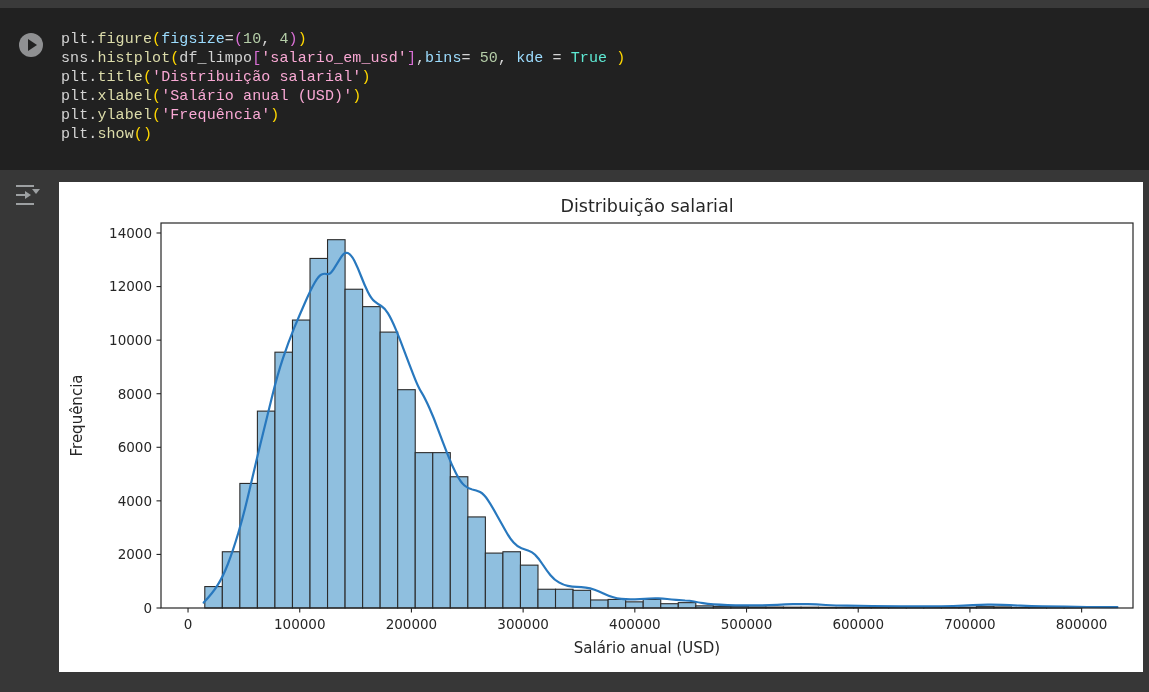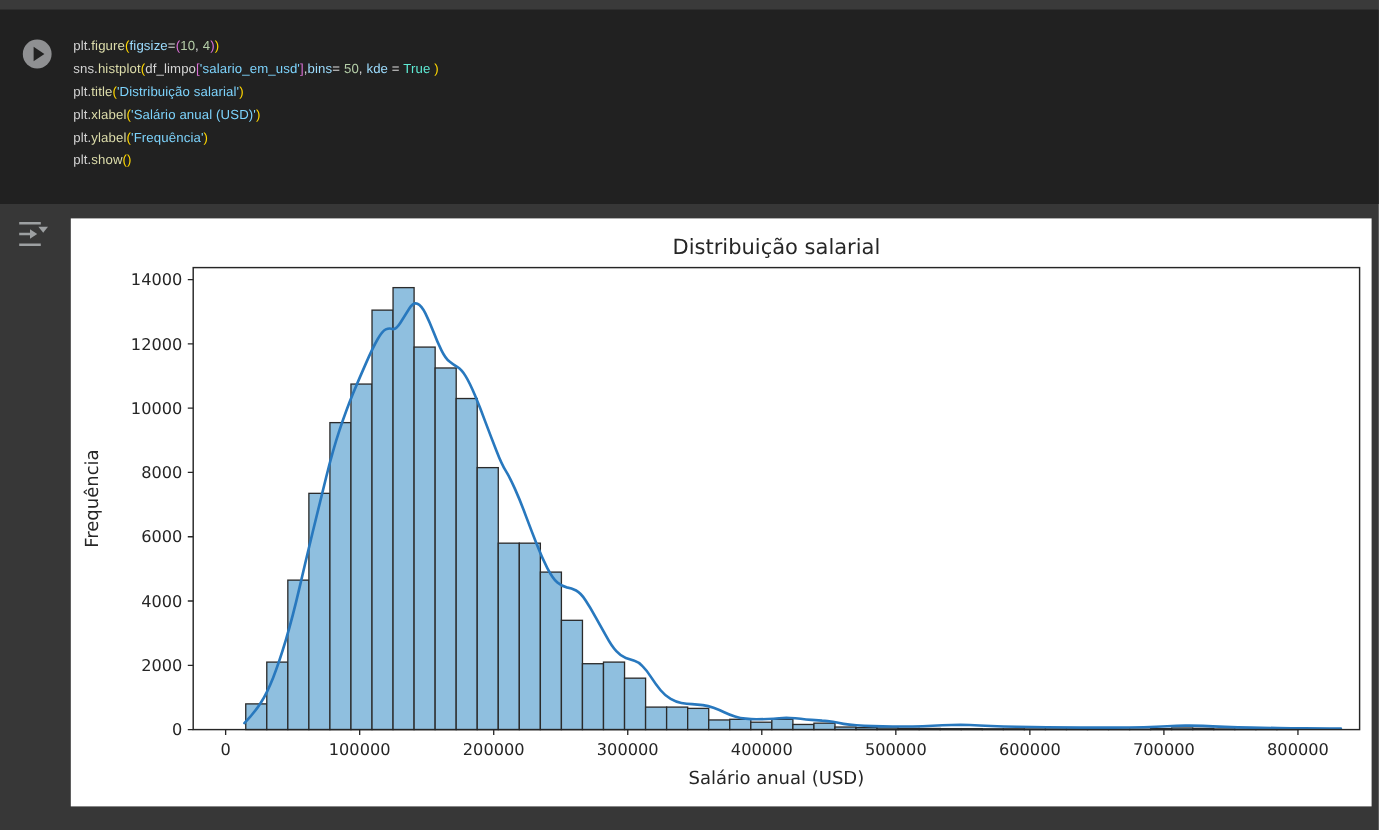--- a/index.html
+++ b/index.html
@@ -15,29 +15,29 @@
   .run-button{
     position:absolute;left:19px;top:25px;width:24px;height:24px;border-radius:50%;
     background:#8f9092;display:flex;align-items:center;justify-content:center;cursor:pointer;
   }
   .run-button .tri{
     width:0;height:0;border-top:6px solid transparent;border-bottom:6px solid transparent;
     border-left:9px solid #212121;margin-left:3px;
   }
   .code-editor{
     position:absolute;left:61px;top:22px;right:10px;
-    font-family:Liberation Sans, sans-serif;font-size:11px;line-height:19px;
+    font-family:Liberation Mono, monospace;font-size:15px;line-height:19px;
     white-space:pre;color:#d4d4d4;letter-spacing:0.1px;cursor:text;
   }
   .tk-v{color:#d4d4d4}
   .tk-fn{color:#dcdcaa}
   .tk-p1{color:#ffd700}
   .tk-p2{color:#da70d6}
   .tk-n{color:#b5cea8}
-  .tk-s{color:#7dd3fc}
+  .tk-s{color:#f9a8d4}
   .tk-kw{color:#5eead4}
   .tk-pm{color:#9cdcfe}
   .output-icon{position:absolute;left:13px;top:183px;width:28px;height:24px;cursor:pointer;}
   .figure-output{
     position:absolute;left:59px;top:182px;width:1084px;height:490px;background:#ffffff;
   }
 </style>
 </head>
 <body>
 

